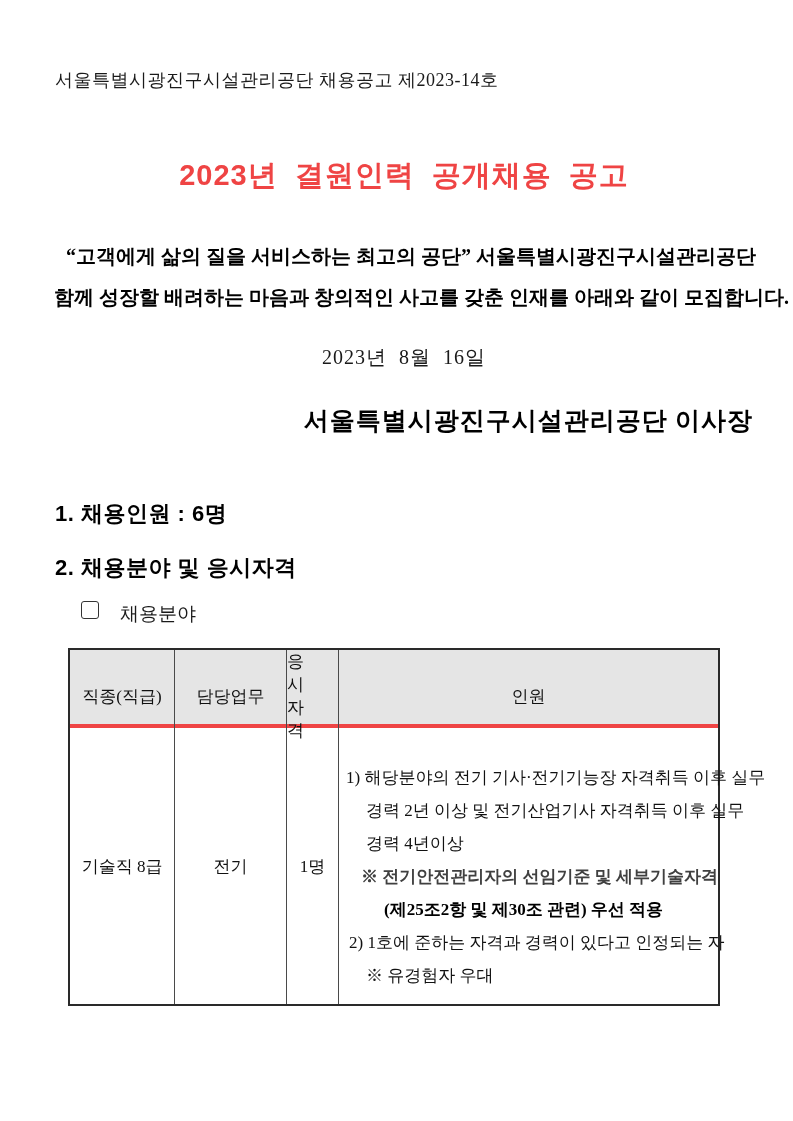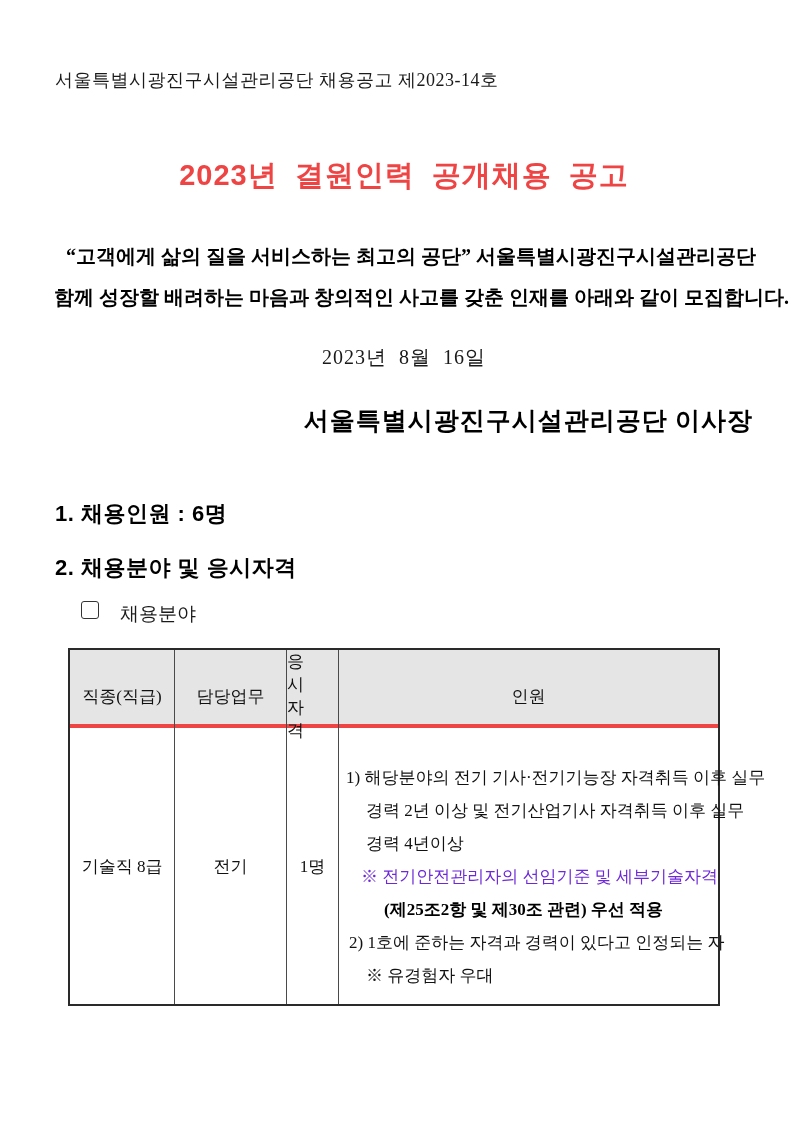--- a/index.html
+++ b/index.html
@@ -130,21 +130,21 @@
     display: block;
     padding: 33px 6px 0 0;
   }
   .qline {
     line-height: 33px;
     font-size: 17px;
     white-space: nowrap;
   }
   .ind-a { padding-left: 7px; }
   .ind-b { padding-left: 27px; }
-  .ind-c { padding-left: 22px; font-weight: normal; color: #6d28d9; }
+  .ind-c { padding-left: 22px; font-weight: bold; color: #404040; }
   .ind-d { padding-left: 45px; font-weight: bold; color: #000; }
   .ind-e { padding-left: 10px; }
   .ind-f { padding-left: 27px; }
 </style>
 </head>
 <body>
 
 <div class="page">
 
   <div class="doc-number">서울특별시광진구시설관리공단 채용공고 제2023-14호</div>

